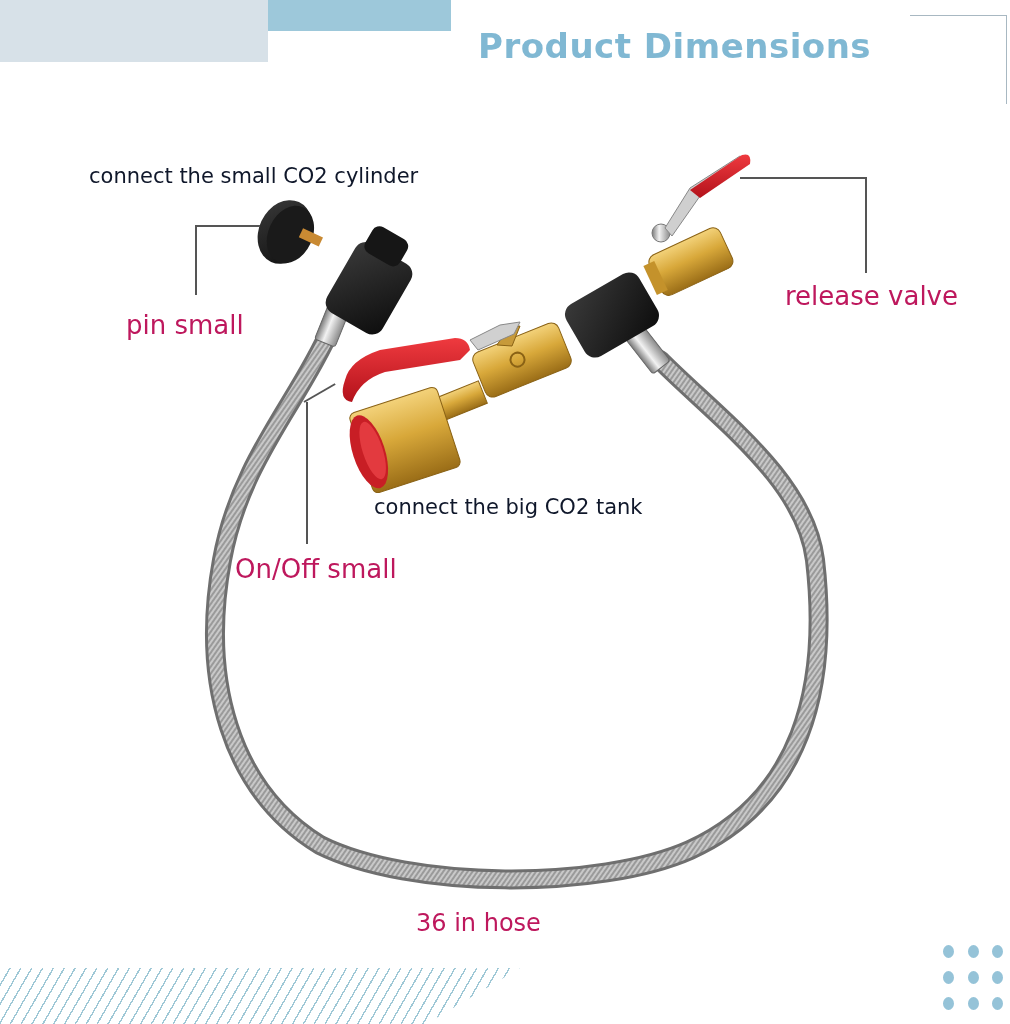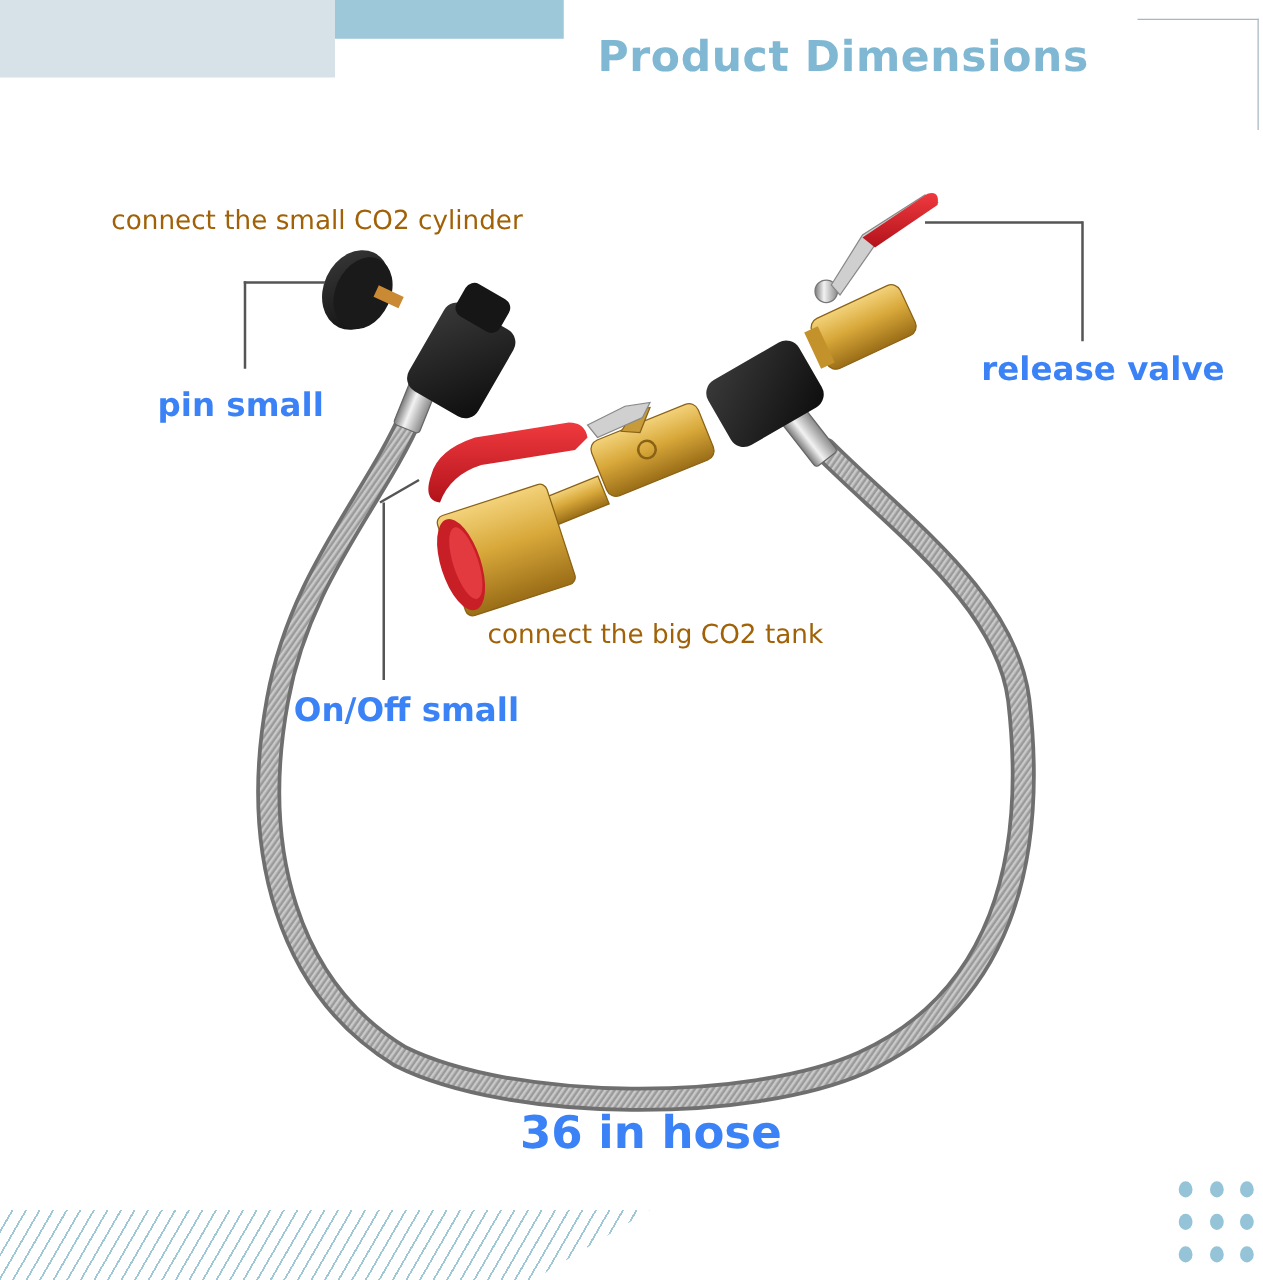--- a/index.html
+++ b/index.html
@@ -13,22 +13,22 @@
   .deco-block-blue { left: 268px; top: 0; width: 183px; height: 31px; background: #9dc8da; }
   .title {
     left: 478px; top: 26px; font-family: "DejaVu Sans", sans-serif; font-weight: bold;
     font-size: 34px; color: #80b8d3; letter-spacing: 0.5px; white-space: nowrap;
   }
   .corner-bracket {
     left: 910px; top: 15px; width: 96px; height: 88px;
     border-top: 1.5px solid #a8b8c2; border-right: 1.5px solid #a8b8c2;
   }
   .label { white-space: nowrap; }
-  .label-small { font-size: 21px; color: #a16207; }
-  .label-large { font-size: 26px; color: #3b82f6; font-weight: bold; }
+  .label-small { font-size: 21px; color: #0f172a; }
+  .label-large { font-size: 26px; color: #be185d; }
   .leader { background: #555555; }
   .hatch {
     left: 0; top: 968px; width: 520px; height: 56px;
     background: repeating-linear-gradient(120deg, transparent 0 8px, #9fc8d6 8px 9.4px);
     clip-path: polygon(0 0, 100% 0, 82% 100%, 0 100%);
   }
   .dots { left: 943px; top: 945px; width: 66px; height: 66px; }
   .dot { position: absolute; width: 11px; height: 13px; border-radius: 50%; background: #95c3d8; }
   svg.product { position: absolute; left: 0; top: 0; }
 </style>
@@ -130,27 +130,27 @@
 <div class="abs label label-small" style="left:89px; top:164px;">connect the small CO2 cylinder</div>
 
 <div class="abs leader" style="left:195px; top:225px; width:65px; height:2px;"></div>
 <div class="abs leader" style="left:195px; top:225px; width:2px; height:70px;"></div>
 <div class="abs label label-large" style="left:126px; top:310px;">pin small</div>
 
 <div class="abs leader" style="left:740px; top:177px; width:126px; height:2px;"></div>
 <div class="abs leader" style="left:865px; top:177px; width:2px; height:96px;"></div>
 <div class="abs label label-large" style="left:785px; top:281px;">release valve</div>
 
-<div class="abs label label-small" style="left:374px; top:495px;margin-left:16px;">connect the big CO2 tank</div>
+<div class="abs label label-small" style="left:374px; top:495px;">connect the big CO2 tank</div>
 
 <div class="abs leader" style="left:306px; top:402px; width:2px; height:142px;"></div>
 <div class="abs leader" style="left:304px; top:401px; width:36px; height:2px; transform: rotate(-30deg); transform-origin: left center;"></div>
 <div class="abs label label-large" style="left:235px; top:554px;">On/Off small</div>
 
-<div class="abs label label-large" style="left:416px; top:886px; font-size:36px;">36 in hose</div>
+<div class="abs label label-large" style="left:416px; top:909px; font-size:24px;">36 in hose</div>
 
 <div class="abs hatch"></div>
 <div class="abs dots">
   <div class="dot" style="left:0; top:0;"></div>
   <div class="dot" style="left:25px; top:0;"></div>
   <div class="dot" style="left:49px; top:0;"></div>
   <div class="dot" style="left:0; top:26px;"></div>
   <div class="dot" style="left:25px; top:26px;"></div>
   <div class="dot" style="left:49px; top:26px;"></div>
   <div class="dot" style="left:0; top:52px;"></div>

